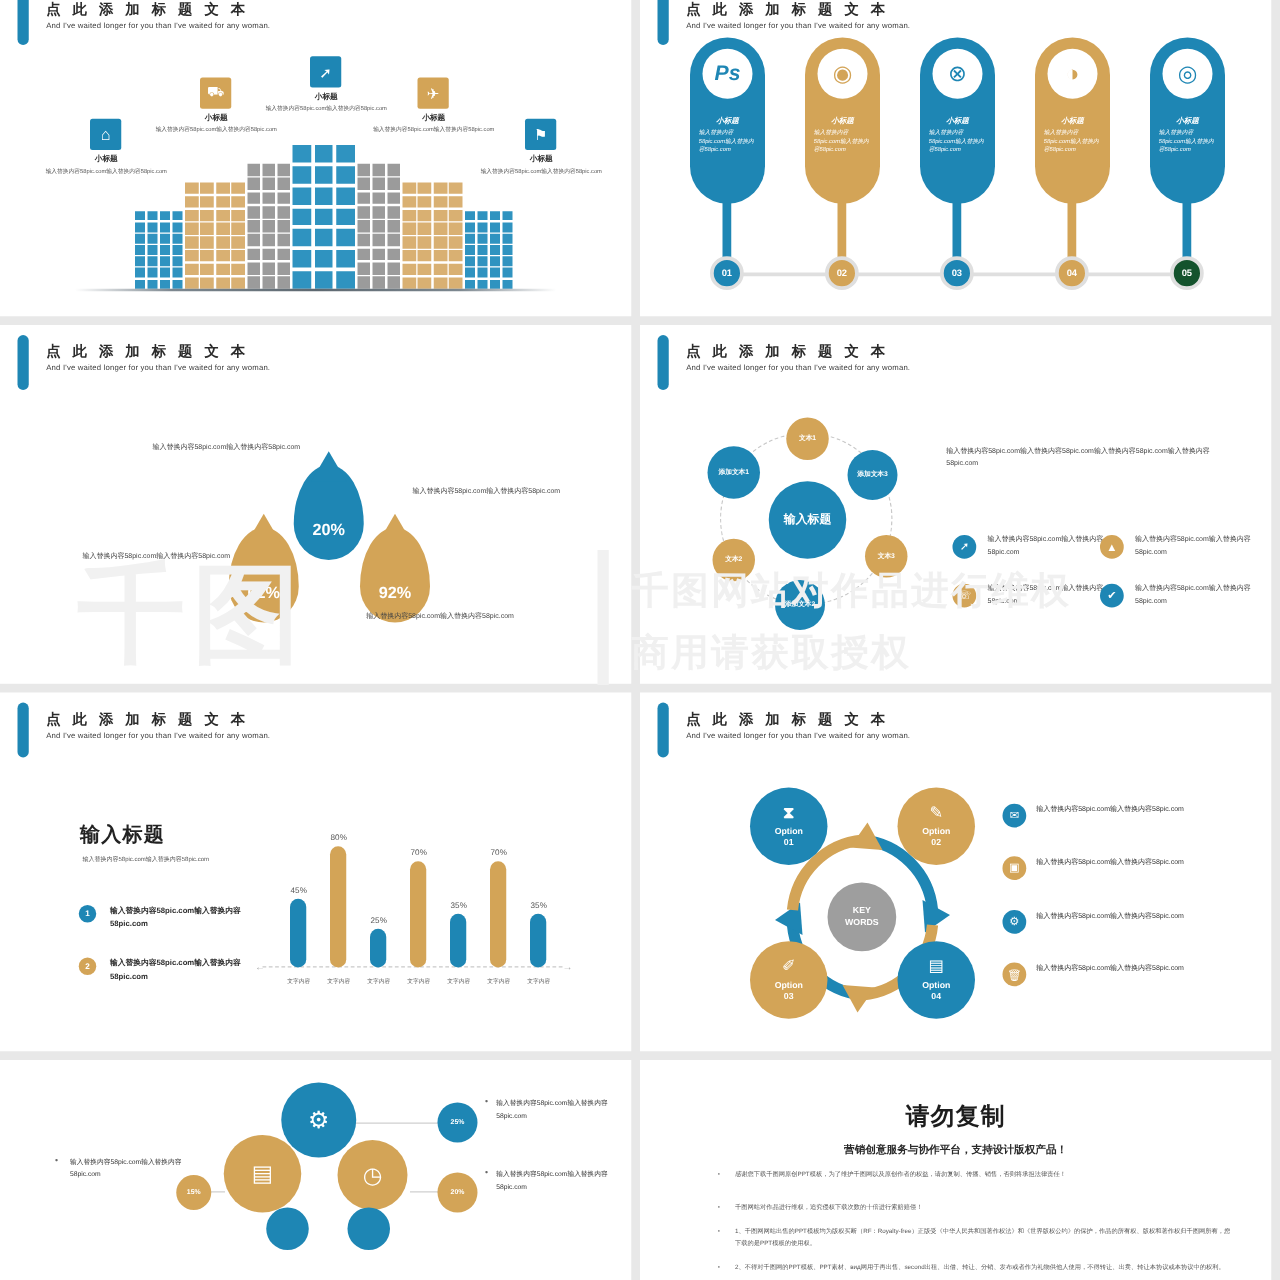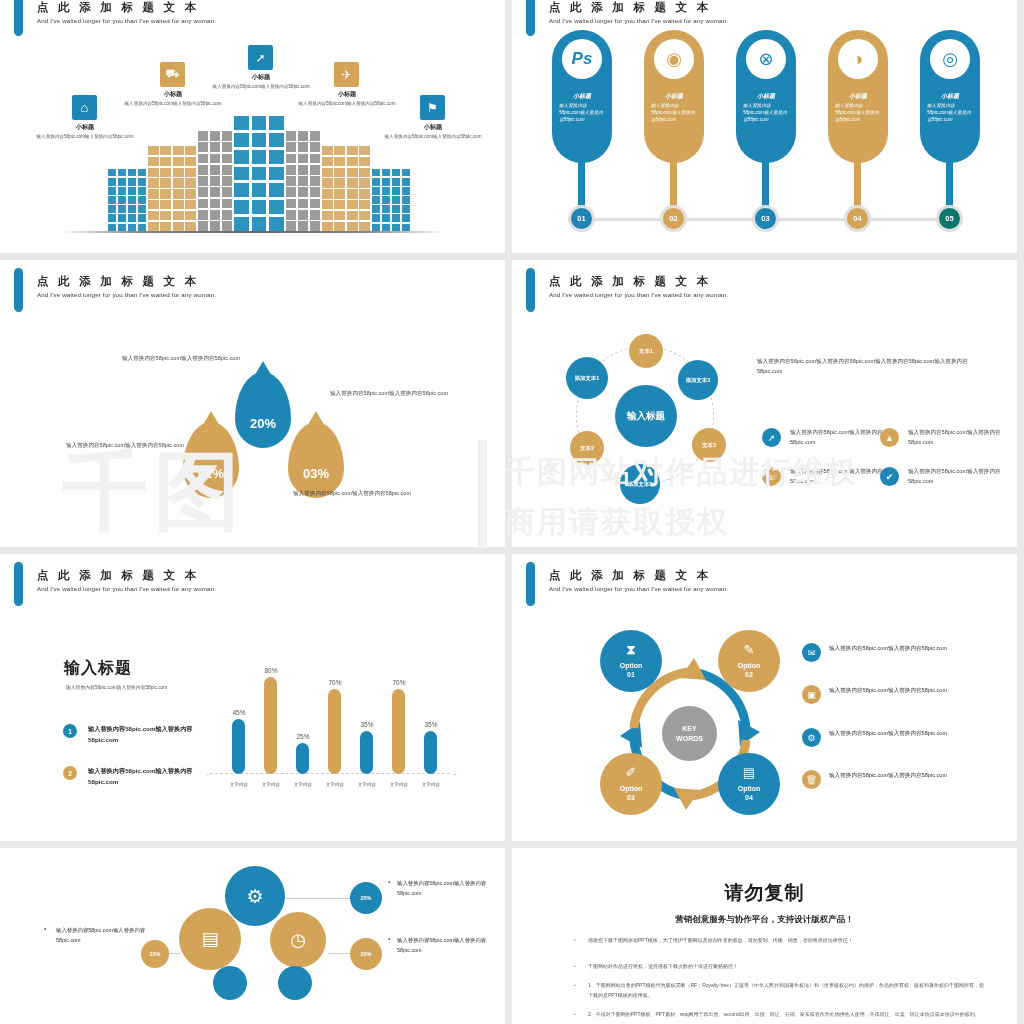--- a/index.html
+++ b/index.html
@@ -492,21 +492,21 @@
       </div>
 
     <div class="pill" style="left:408px;background:#1e86b4;">
       <div class="circ">
           <span style="color:#1e86b4;font-size:18px;">◎</span>
         </div>
       <div class="ph">小标题</div>
       <div class="pb">输入替换内容58pic.com输入替换内容58pic.com</div>
     </div>
     <div class="stem" style="left:434px;background:#1e86b4;"></div>
-    <div class="node" style="left:424px;background:#0f766e;">
+    <div class="node" style="left:424px;background:#14532d;">
         <span>05</span>
       </div>
   </div>
 
   <div class="slide s3">
     <div class="hdr low">
       <div class="bar"></div>
       <div class="t1">点 此 添 加 标 题 文 本</div>
       <div class="t2">And I've waited longer for you than I've waited for any woman.</div>
     </div>
@@ -515,21 +515,21 @@
       <span style="color:#fff;z-index:2;position:relative;">20%</span>
     </div>
     <div class="dtxt" style="left:122px;top:93px;width:130px;">输入替换内容58pic.com输入替换内容58pic.com</div>
 
     <div class="drop" style="left:183px;top:162px;background:#d3a457;color:#d3a457;">
       <span style="color:#fff;z-index:2;position:relative;">02%</span>
     </div>
     <div class="dtxt" style="left:66px;top:180px;width:125px;">输入替换内容58pic.com输入替换内容58pic.com</div>
 
     <div class="drop" style="left:288px;top:162px;background:#d3a457;color:#d3a457;">
-      <span style="color:#fff;z-index:2;position:relative;">03%</span>
+      <span style="color:#fff;z-index:2;position:relative;">92%</span>
     </div>
     <div class="dtxt" style="left:330px;top:128px;width:130px;">输入替换内容58pic.com输入替换内容58pic.com</div>
 
     <div class="dtxt" style="left:293px;top:228px;width:130px;">输入替换内容58pic.com输入替换内容58pic.com</div>
   </div>
 
   <div class="slide s4">
     <div class="hdr low">
       <div class="bar"></div>
       <div class="t1">点 此 添 加 标 题 文 本</div>

